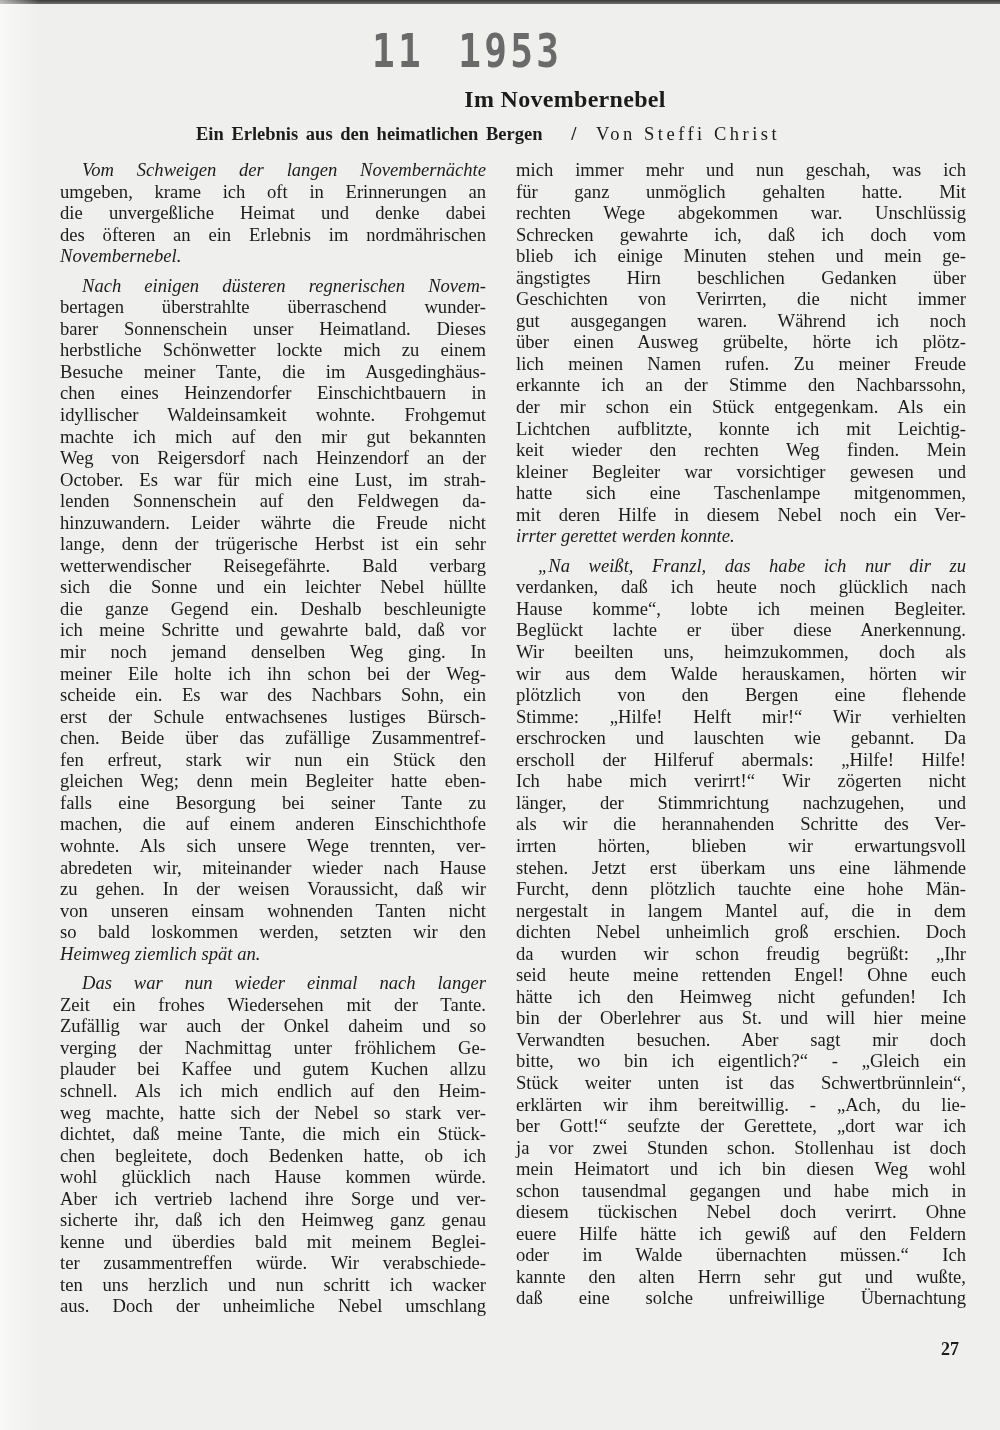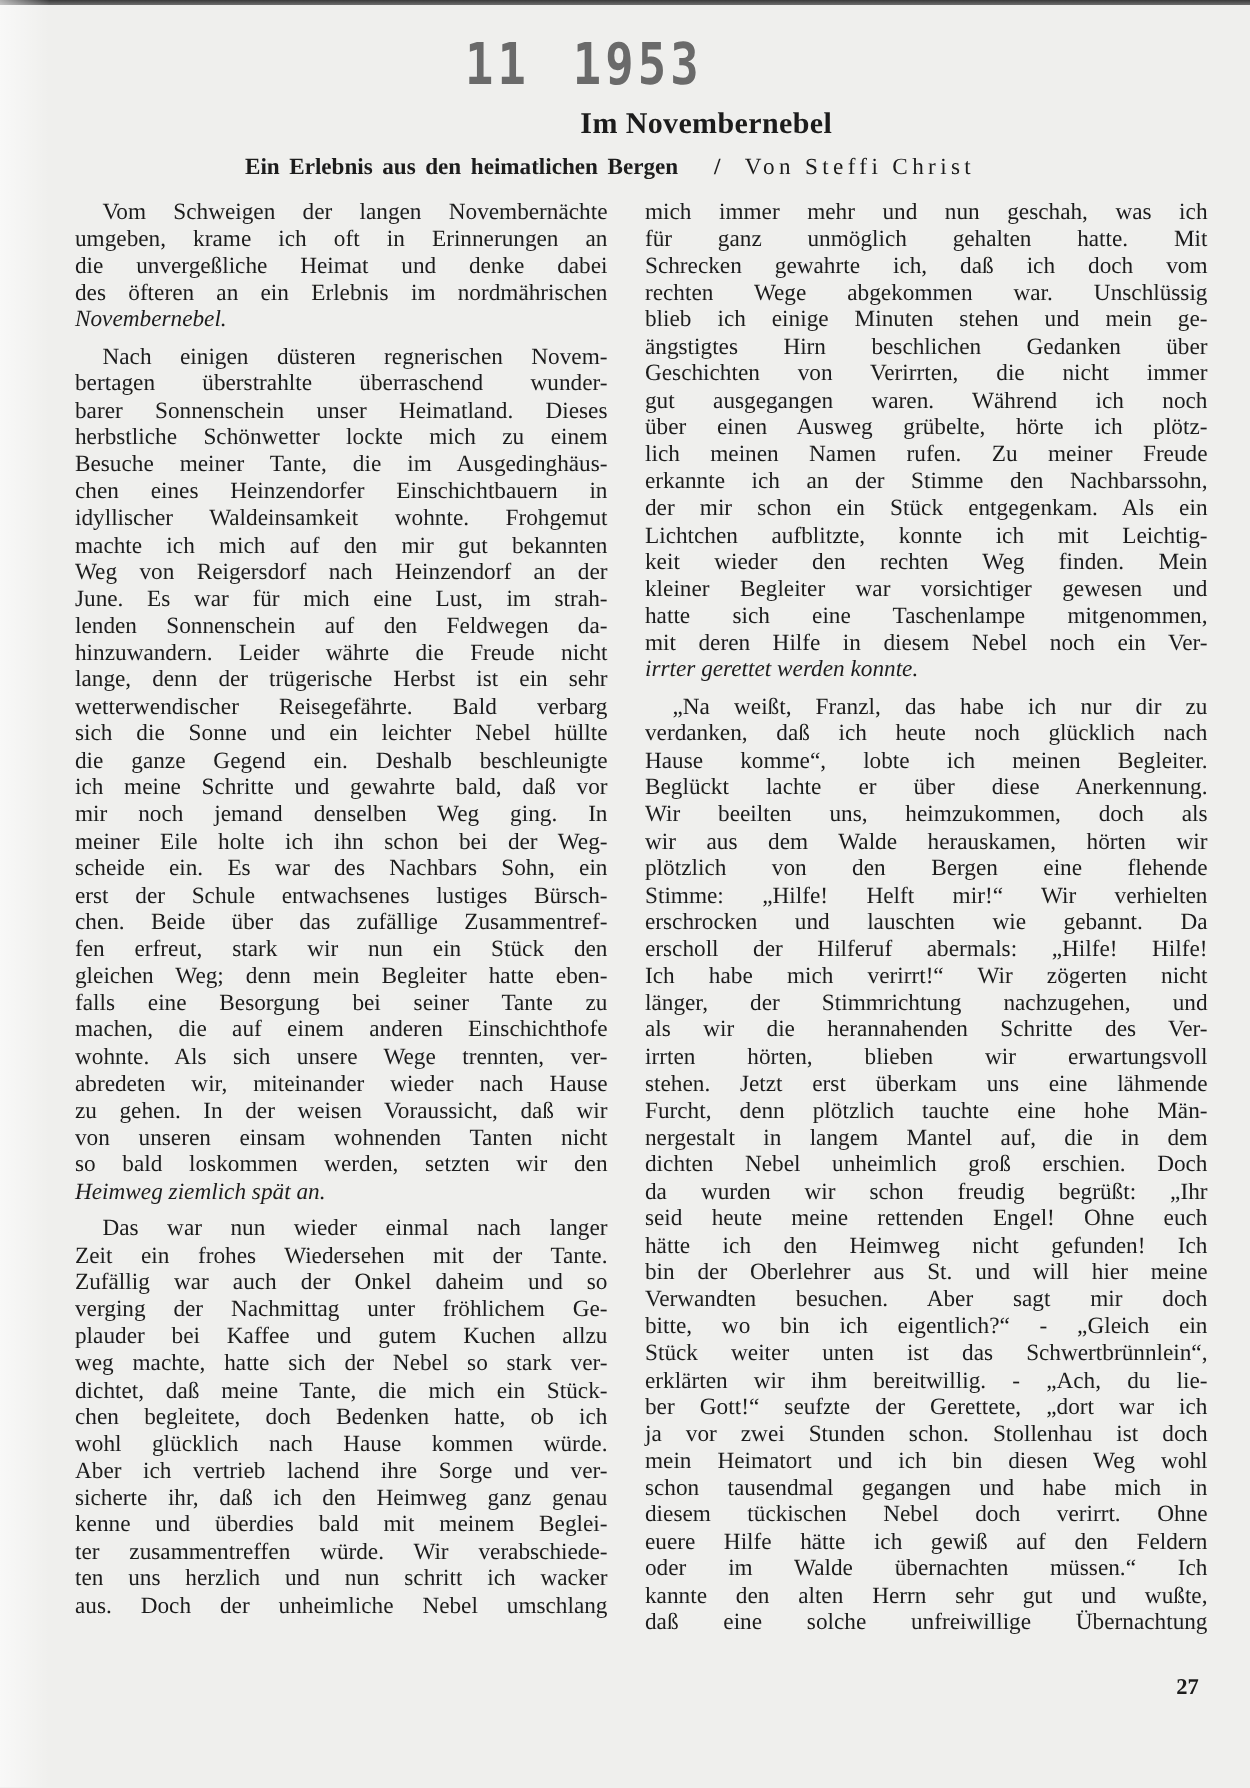--- a/index.html
+++ b/index.html
@@ -43,21 +43,21 @@
       font-family: "Liberation Serif", "DejaVu Serif", serif;
       font-size: 18.6px;
     }
     .col-left { left: 60px; width: 426px; }
     .col-right { left: 516px; width: 450px; }
     .line {
       height: 21.55px; line-height: 21.55px; white-space: nowrap;
       text-align: justify; text-align-last: justify;
     }
     .line.last { text-align-last: left; font-style: italic; }
-    .line.indent { padding-left: 22px; }
+    .line.indent { padding-left: 22px; font-style: italic; }
     .gap { height: 8px; }
     .page-number {
       position: absolute; left: 941px; top: 1339px;
       font-family: "Liberation Serif", "DejaVu Serif", serif;
       font-weight: bold; font-size: 18px;
     }
   </style>
 </head>
 <body>
 
@@ -81,21 +81,21 @@
     <div class="gap"></div>
     <div class="line indent">Nach einigen düsteren regnerischen Novem-</div>
     <div class="line">bertagen überstrahlte überraschend wunder-</div>
     <div class="line">barer Sonnenschein unser Heimatland. Dieses</div>
     <div class="line">herbstliche Schönwetter lockte mich zu einem</div>
     <div class="line">Besuche meiner Tante, die im Ausgedinghäus-</div>
     <div class="line">chen eines Heinzendorfer Einschichtbauern in</div>
     <div class="line">idyllischer Waldeinsamkeit wohnte. Frohgemut</div>
     <div class="line">machte ich mich auf den mir gut bekannten</div>
     <div class="line">Weg von Reigersdorf nach Heinzendorf an der</div>
-    <div class="line">June. Es war für mich eine Lust, im strah-</div>
+    <div class="line">October. Es war für mich eine Lust, im strah-</div>
     <div class="line">lenden Sonnenschein auf den Feldwegen da-</div>
     <div class="line">hinzuwandern. Leider währte die Freude nicht</div>
     <div class="line">lange, denn der trügerische Herbst ist ein sehr</div>
     <div class="line">wetterwendischer Reisegefährte. Bald verbarg</div>
     <div class="line">sich die Sonne und ein leichter Nebel hüllte</div>
     <div class="line">die ganze Gegend ein. Deshalb beschleunigte</div>
     <div class="line">ich meine Schritte und gewahrte bald, daß vor</div>
     <div class="line">mir noch jemand denselben Weg ging. In</div>
     <div class="line">meiner Eile holte ich ihn schon bei der Weg-</div>
     <div class="line">scheide ein. Es war des Nachbars Sohn, ein</div>
@@ -110,36 +110,37 @@
     <div class="line">zu gehen. In der weisen Voraussicht, daß wir</div>
     <div class="line">von unseren einsam wohnenden Tanten nicht</div>
     <div class="line">so bald loskommen werden, setzten wir den</div>
     <div class="line last">Heimweg ziemlich spät an.</div>
     <div class="gap"></div>
     <div class="line indent">Das war nun wieder einmal nach langer</div>
     <div class="line">Zeit ein frohes Wiedersehen mit der Tante.</div>
     <div class="line">Zufällig war auch der Onkel daheim und so</div>
     <div class="line">verging der Nachmittag unter fröhlichem Ge-</div>
     <div class="line">plauder bei Kaffee und gutem Kuchen allzu</div>
+    <div class="line">schnell. Als ich mich endlich auf den Heim-</div>
     <div class="line">weg machte, hatte sich der Nebel so stark ver-</div>
     <div class="line">dichtet, daß meine Tante, die mich ein Stück-</div>
     <div class="line">chen begleitete, doch Bedenken hatte, ob ich</div>
     <div class="line">wohl glücklich nach Hause kommen würde.</div>
     <div class="line">Aber ich vertrieb lachend ihre Sorge und ver-</div>
     <div class="line">sicherte ihr, daß ich den Heimweg ganz genau</div>
     <div class="line">kenne und überdies bald mit meinem Beglei-</div>
     <div class="line">ter zusammentreffen würde. Wir verabschiede-</div>
     <div class="line">ten uns herzlich und nun schritt ich wacker</div>
     <div class="line">aus. Doch der unheimliche Nebel umschlang</div>
   </div>
 <div class="column col-right">
     <div class="line">mich immer mehr und nun geschah, was ich</div>
     <div class="line">für ganz unmöglich gehalten hatte. Mit</div>
+    <div class="line">rechten Wege abgekommen war. Unschlüssig</div>
     <div class="line">Schrecken gewahrte ich, daß ich doch vom</div>
-    <div class="line">rechten Wege abgekommen war. Unschlüssig</div>
     <div class="line">blieb ich einige Minuten stehen und mein ge-</div>
     <div class="line">ängstigtes Hirn beschlichen Gedanken über</div>
     <div class="line">Geschichten von Verirrten, die nicht immer</div>
     <div class="line">gut ausgegangen waren. Während ich noch</div>
     <div class="line">über einen Ausweg grübelte, hörte ich plötz-</div>
     <div class="line">lich meinen Namen rufen. Zu meiner Freude</div>
     <div class="line">erkannte ich an der Stimme den Nachbarssohn,</div>
     <div class="line">der mir schon ein Stück entgegenkam. Als ein</div>
     <div class="line">Lichtchen aufblitzte, konnte ich mit Leichtig-</div>
     <div class="line">keit wieder den rechten Weg finden. Mein</div>

